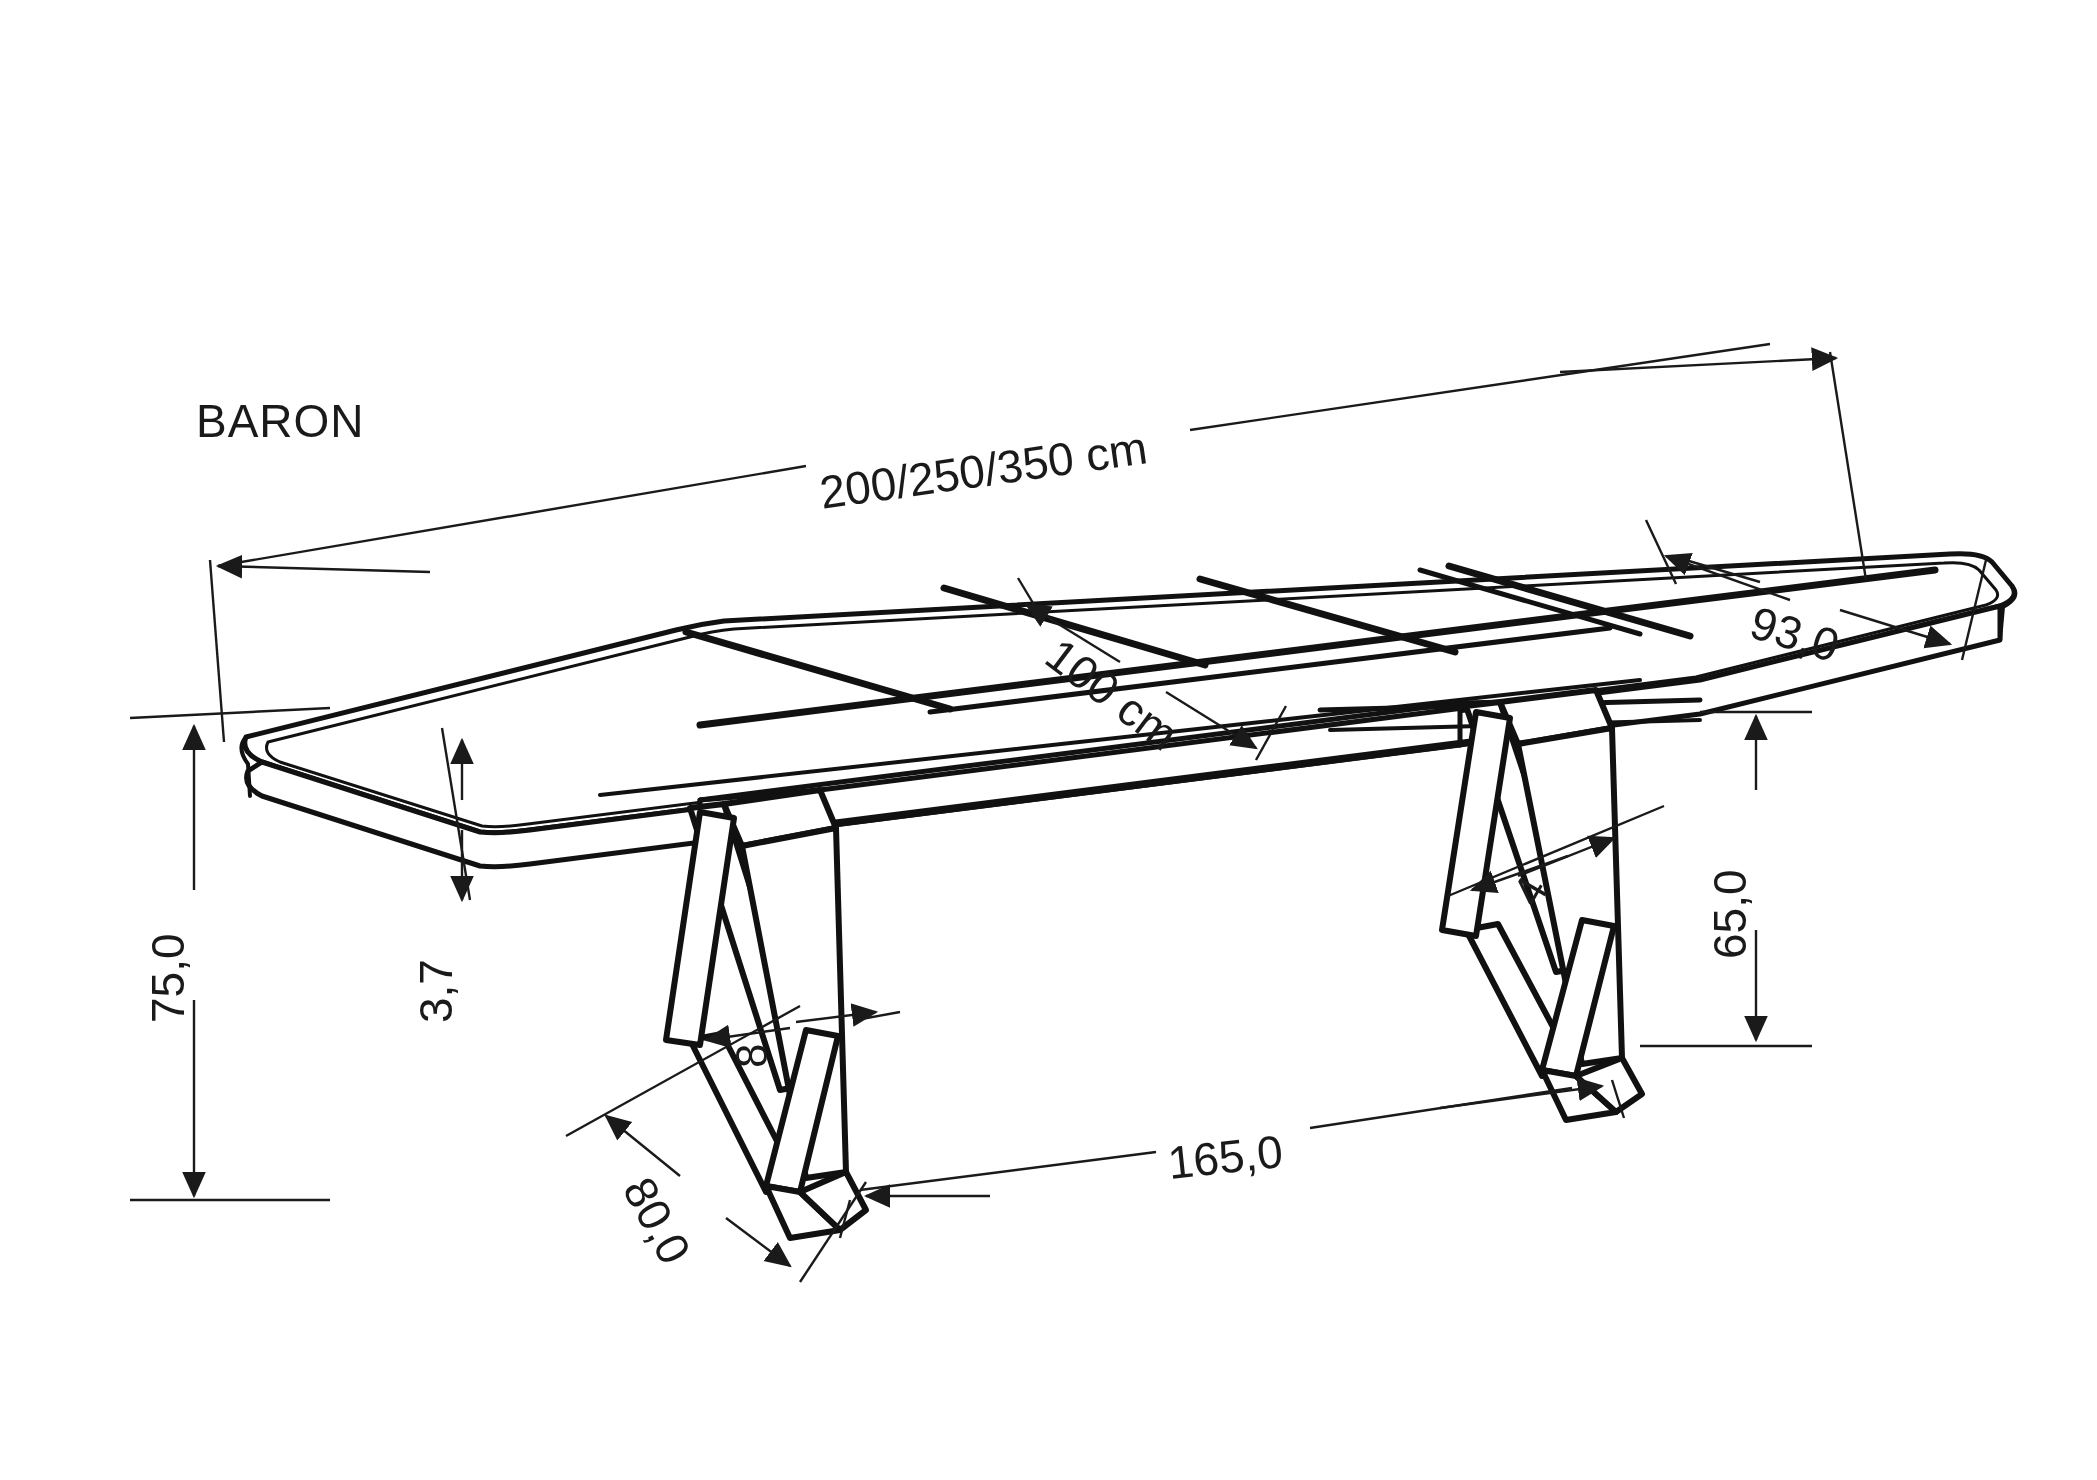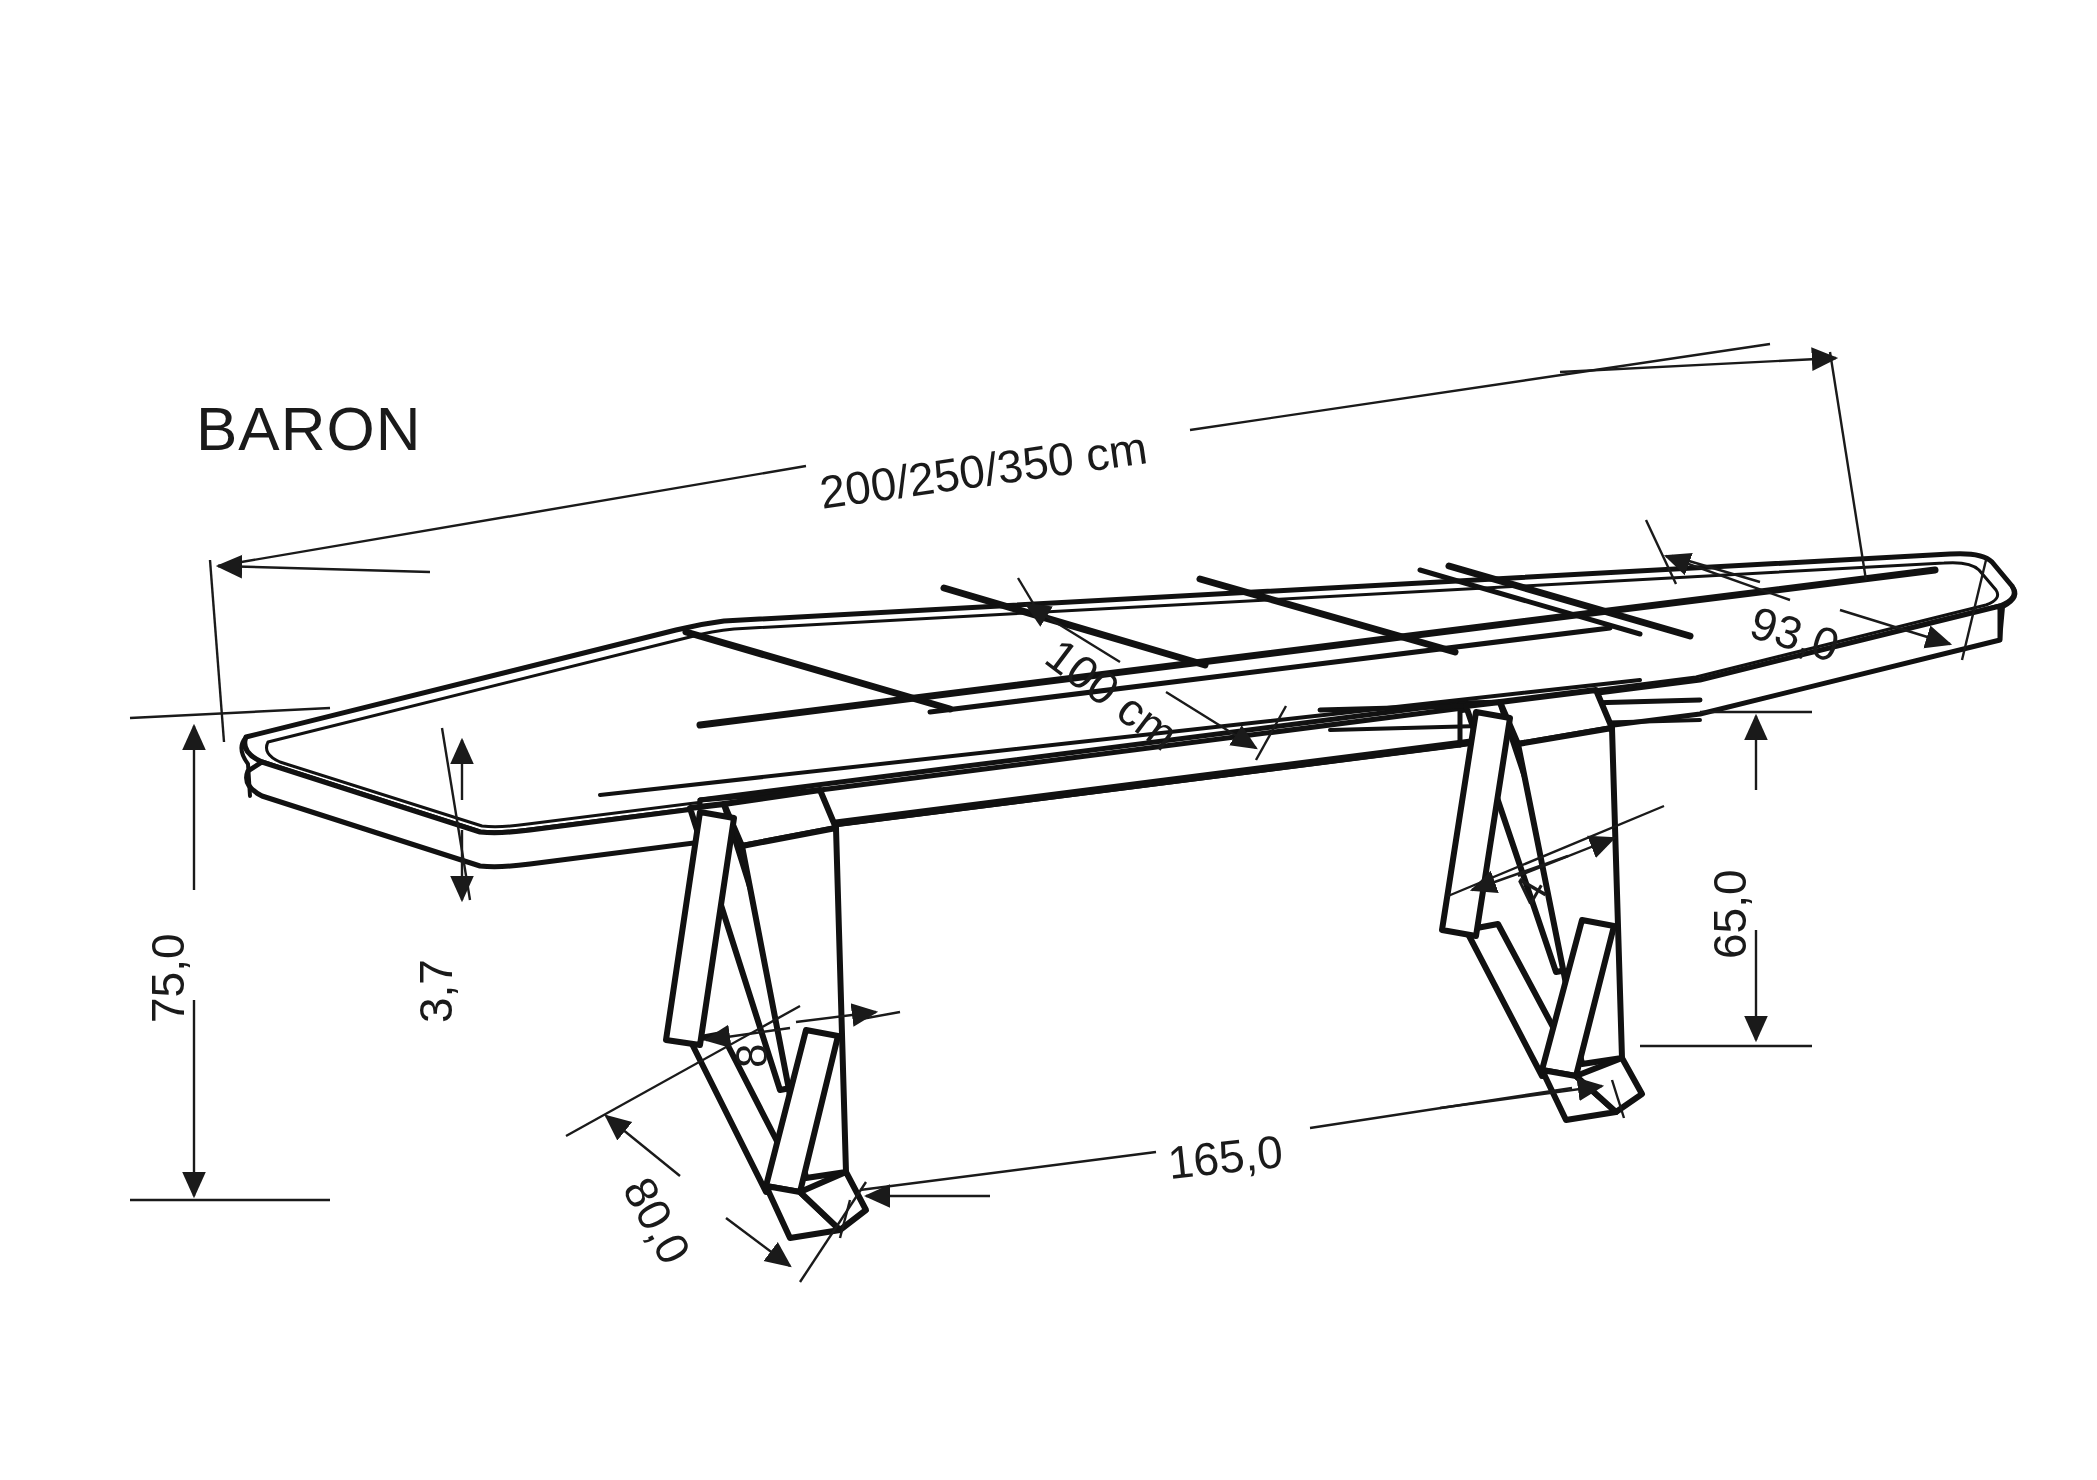--- a/index.html
+++ b/index.html
@@ -25,21 +25,21 @@
   }
   .lbl {
     position: absolute;
     color: #1a1a1a;
     font-family: "Liberation Sans", sans-serif;
     white-space: nowrap;
     transform-origin: 0 50%;
     line-height: 1;
   }
   #title-baron {
-    font-size: 62px;
+    font-size: 46px;
     letter-spacing: 1px;
     font-weight: 400;
   }
   .dim-text { font-size: 46px; }
   .dim-text-sm { font-size: 44px; }
 </style>
 </head>
 <body>
 
 <div id="sheet">

